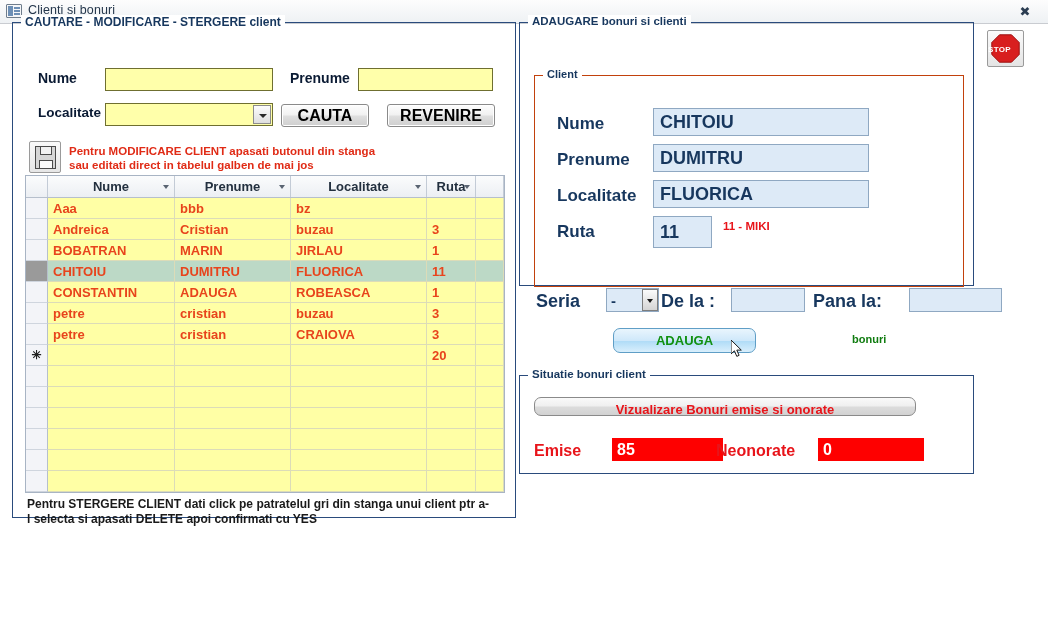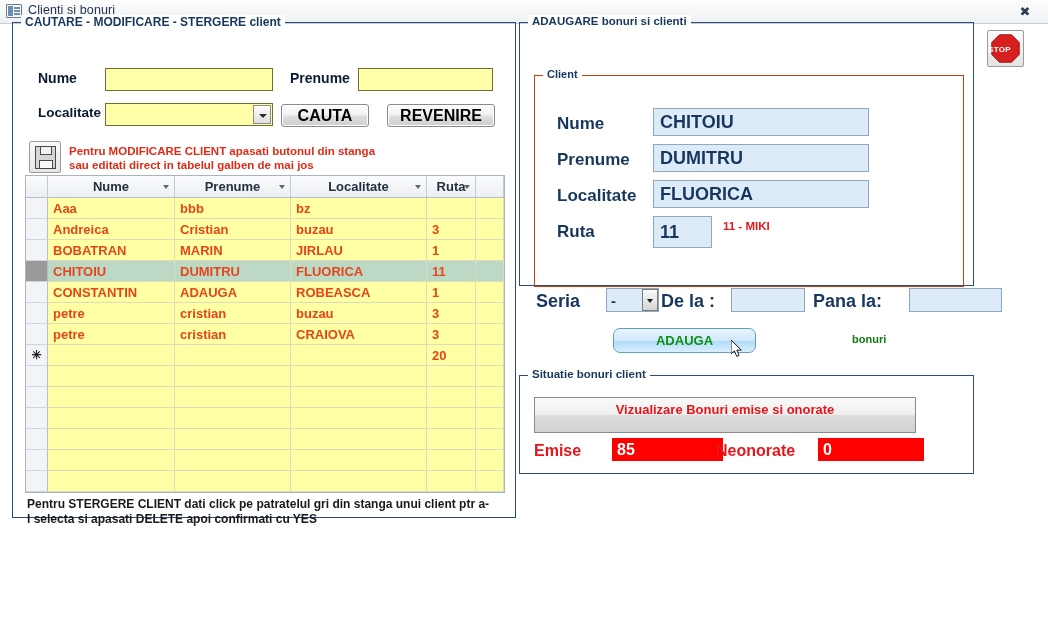--- a/index.html
+++ b/index.html
@@ -253,23 +253,23 @@
   #cursor{
     position:absolute;left:731px;top:340px;width:13px;height:19px;pointer-events:none;
   }
   #bonuriLbl{
     position:absolute;left:852px;top:333px;
     font-size:11px;font-weight:bold;color:#107c10;
   }
 
   #situatieGroup{left:519px;top:375px;width:455px;height:99px;}
   #vizBtn{
-    position:absolute;left:14px;top:21px;width:382px;height:36px;
+    position:absolute;left:14px;top:21px;width:382px;height:19px;
     background:linear-gradient(#fafafa 0%,#efefef 48%,#dcdcdc 52%,#d2d2d2 100%);
-    border:1px solid #8a8a8a;border-radius:0;
+    border:1px solid #8a8a8a;border-radius:7px;
     font-size:13px;font-weight:bold;color:#e8141a;
     text-align:center;line-height:23px;box-sizing:border-box;cursor:pointer;
   }
   #emiseLbl{position:absolute;left:14px;top:66px;font-size:16px;font-weight:bold;color:#e8141a;}
   #emiseBox{
     position:absolute;left:92px;top:62px;width:111px;height:23px;
     background:#fe0000;color:#fff;font-size:16px;font-weight:bold;
     display:flex;align-items:center;padding-left:5px;box-sizing:border-box;
   }
   #neonLbl{position:absolute;left:196px;top:66px;font-size:16px;font-weight:bold;color:#e8141a;}

